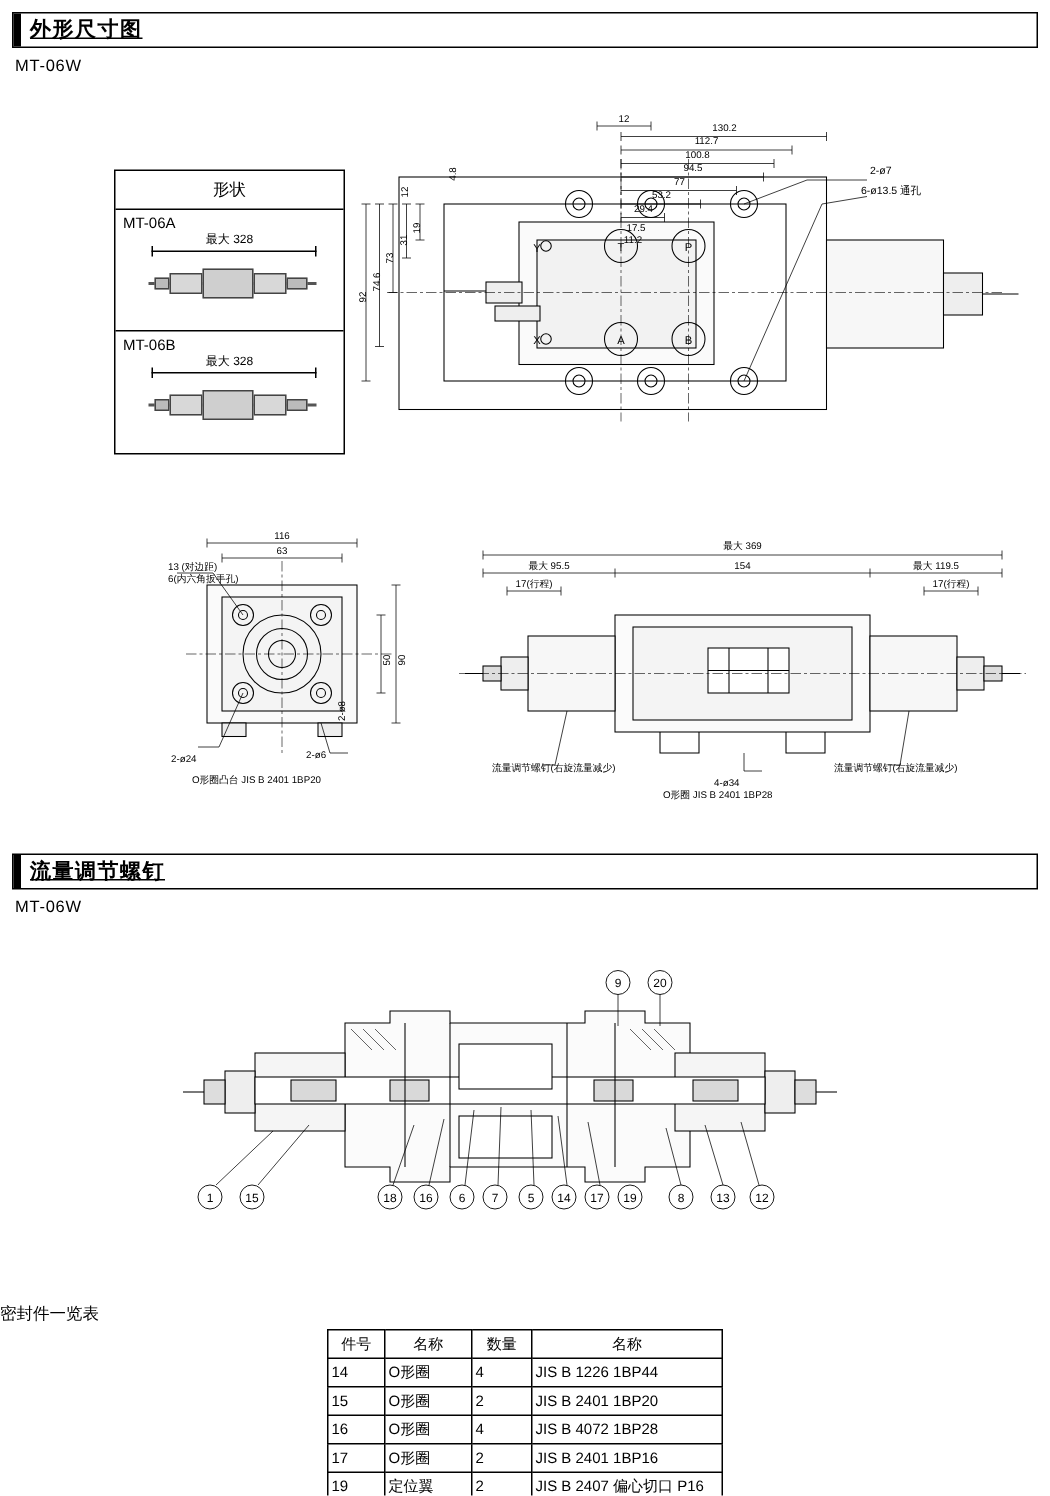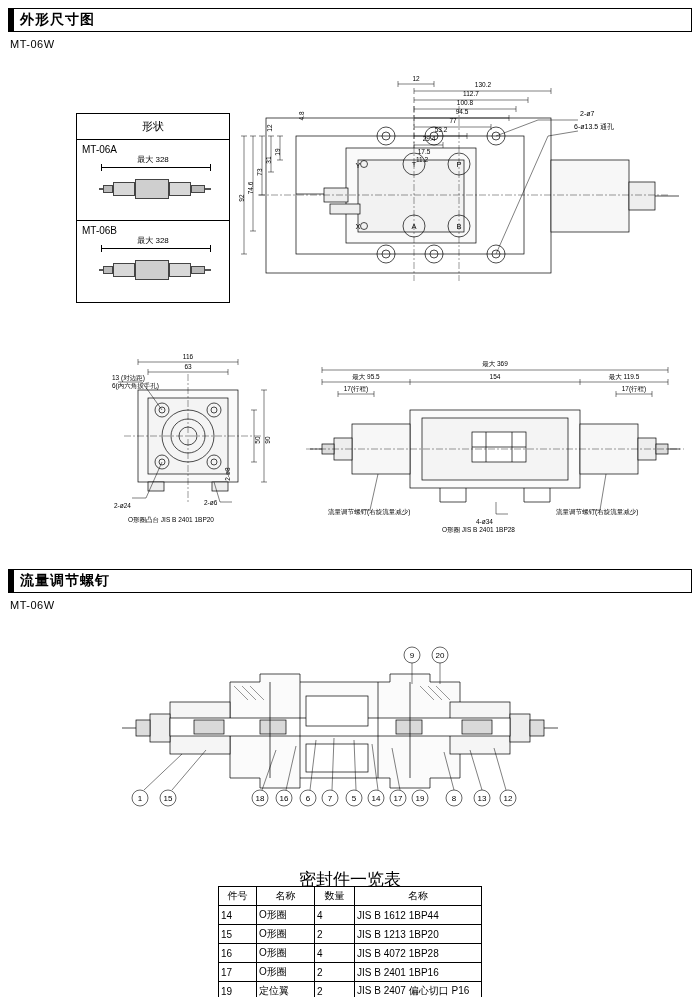--- a/index.html
+++ b/index.html
@@ -11,21 +11,21 @@
     color: #000;
     overflow: hidden;
   }
   .page { position: relative; width: 700px; height: 997px; }
 
   
   .section-header {
     position: absolute;
     left: 8px; width: 684px; height: 24px;
     border: 1px solid #000;
-    display: flex; align-items: center;
+    display: flex; align-items: center; text-decoration: underline;
   }
   .section-header .bar {
     width: 5px; height: 22px; background: #000; margin-left: 0px;
   }
   .section-header .title {
     font-size: 14px; font-weight: bold; padding-left: 6px; letter-spacing: 1px;
   }
   .model-label {
     position: absolute; font-size: 11px; letter-spacing: .5px;
   }
@@ -65,21 +65,21 @@
   .valve-pic .b3 { position:absolute; top:6px; left:70px; width:22px; height:14px; background:#d8d8d8; border:1px solid #444;}
   .valve-pic .cap-l { position:absolute; top:9px; left:4px; width:10px; height:8px; background:#bbb; border:1px solid #444;}
   .valve-pic .cap-r { position:absolute; top:9px; left:92px; width:14px; height:8px; background:#bbb; border:1px solid #444;}
 
   
   svg { display:block; }
   .dwg { position: absolute; }
 
   
   .seal-title {
-    position:absolute; left:0; right:0; text-align:center; font-size: 17px;
+    position:absolute; left:0; right:0; font-size: 11px;
   }
   .seal-table {
     position:absolute; border-collapse: collapse; font-size: 10px;
   }
   .seal-table th, .seal-table td {
     border: 1px solid #000; height: 19px; padding: 0 2px;
     font-weight: normal;
   }
   .seal-table th { background: #fff; }
 </style>
@@ -483,27 +483,27 @@
         <th style="width:58px">名称</th>
         <th style="width:40px">数量</th>
         <th>名称</th>
       </tr>
     </thead>
     <tbody>
       <tr>
         <td>14</td>
         <td>O形圈</td>
         <td>4</td>
-        <td>JIS B 1612 1BP44</td>
+        <td>JIS B 1226 1BP44</td>
       </tr>
       <tr>
         <td>15</td>
         <td>O形圈</td>
         <td>2</td>
-        <td>JIS B 1213 1BP20</td>
+        <td>JIS B 2401 1BP20</td>
       </tr>
       <tr>
         <td>16</td>
         <td>O形圈</td>
         <td>4</td>
         <td>JIS B 4072 1BP28</td>
       </tr>
       <tr>
         <td>17</td>
         <td>O形圈</td>

